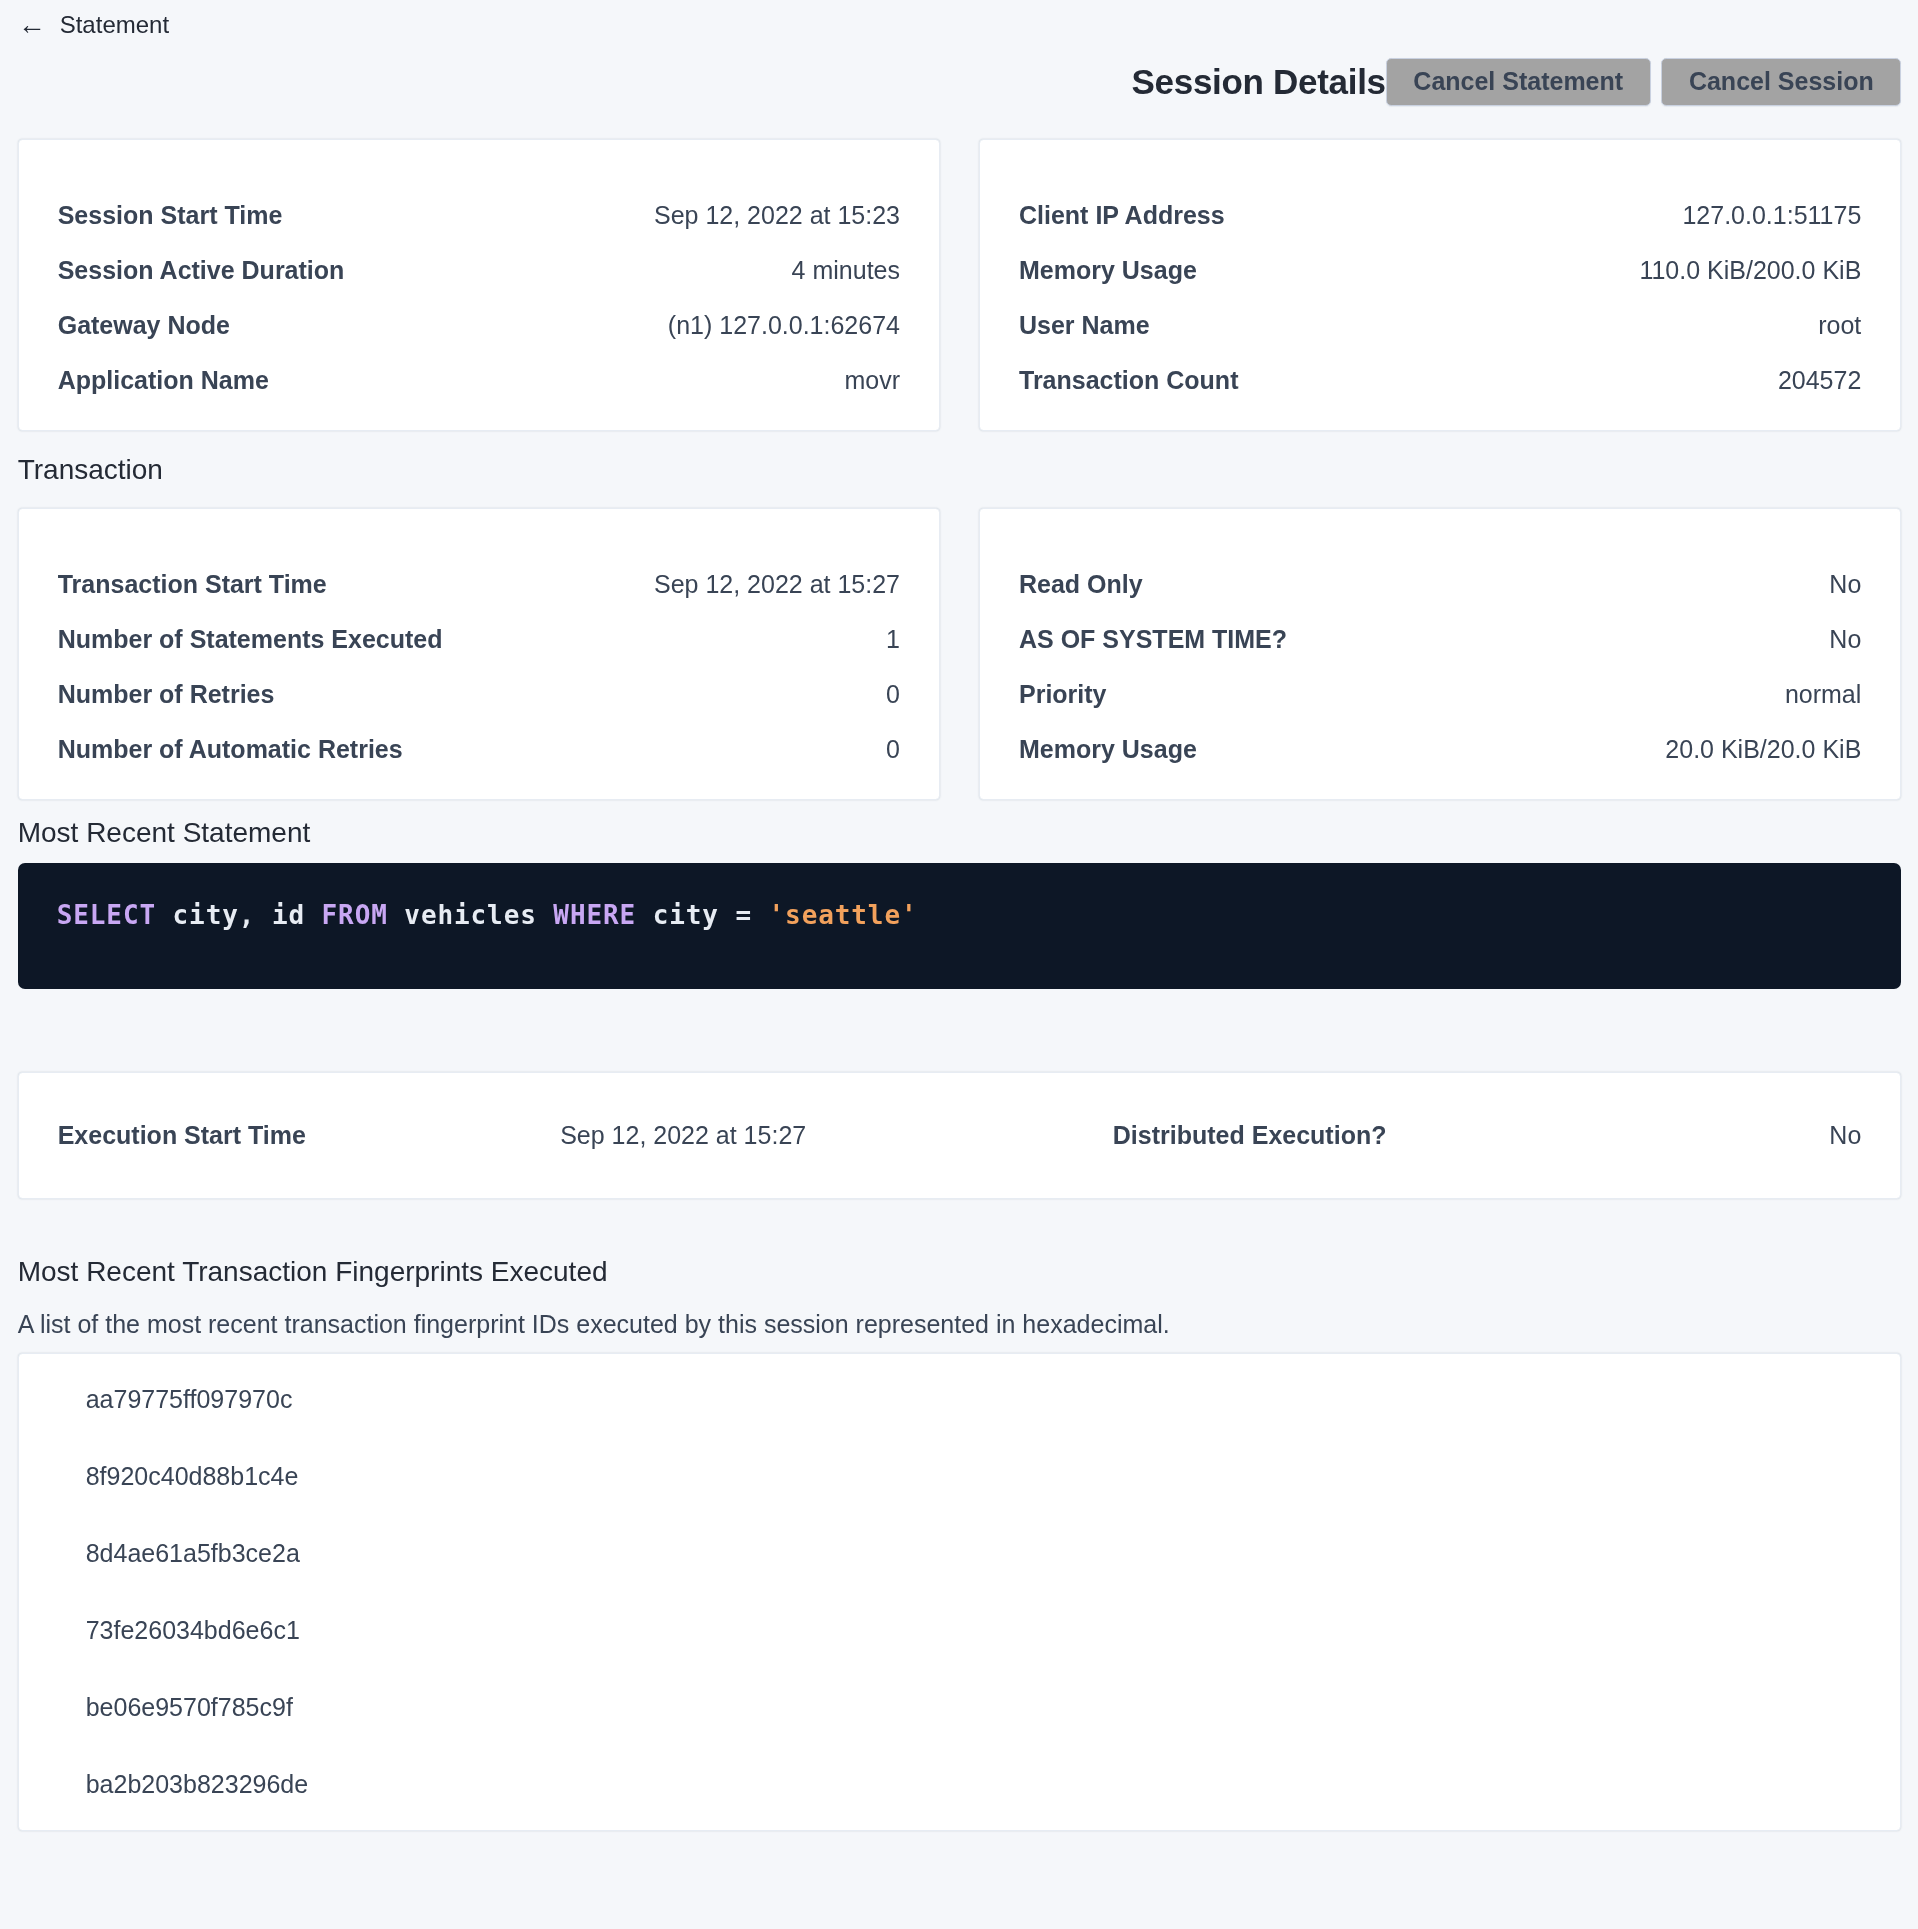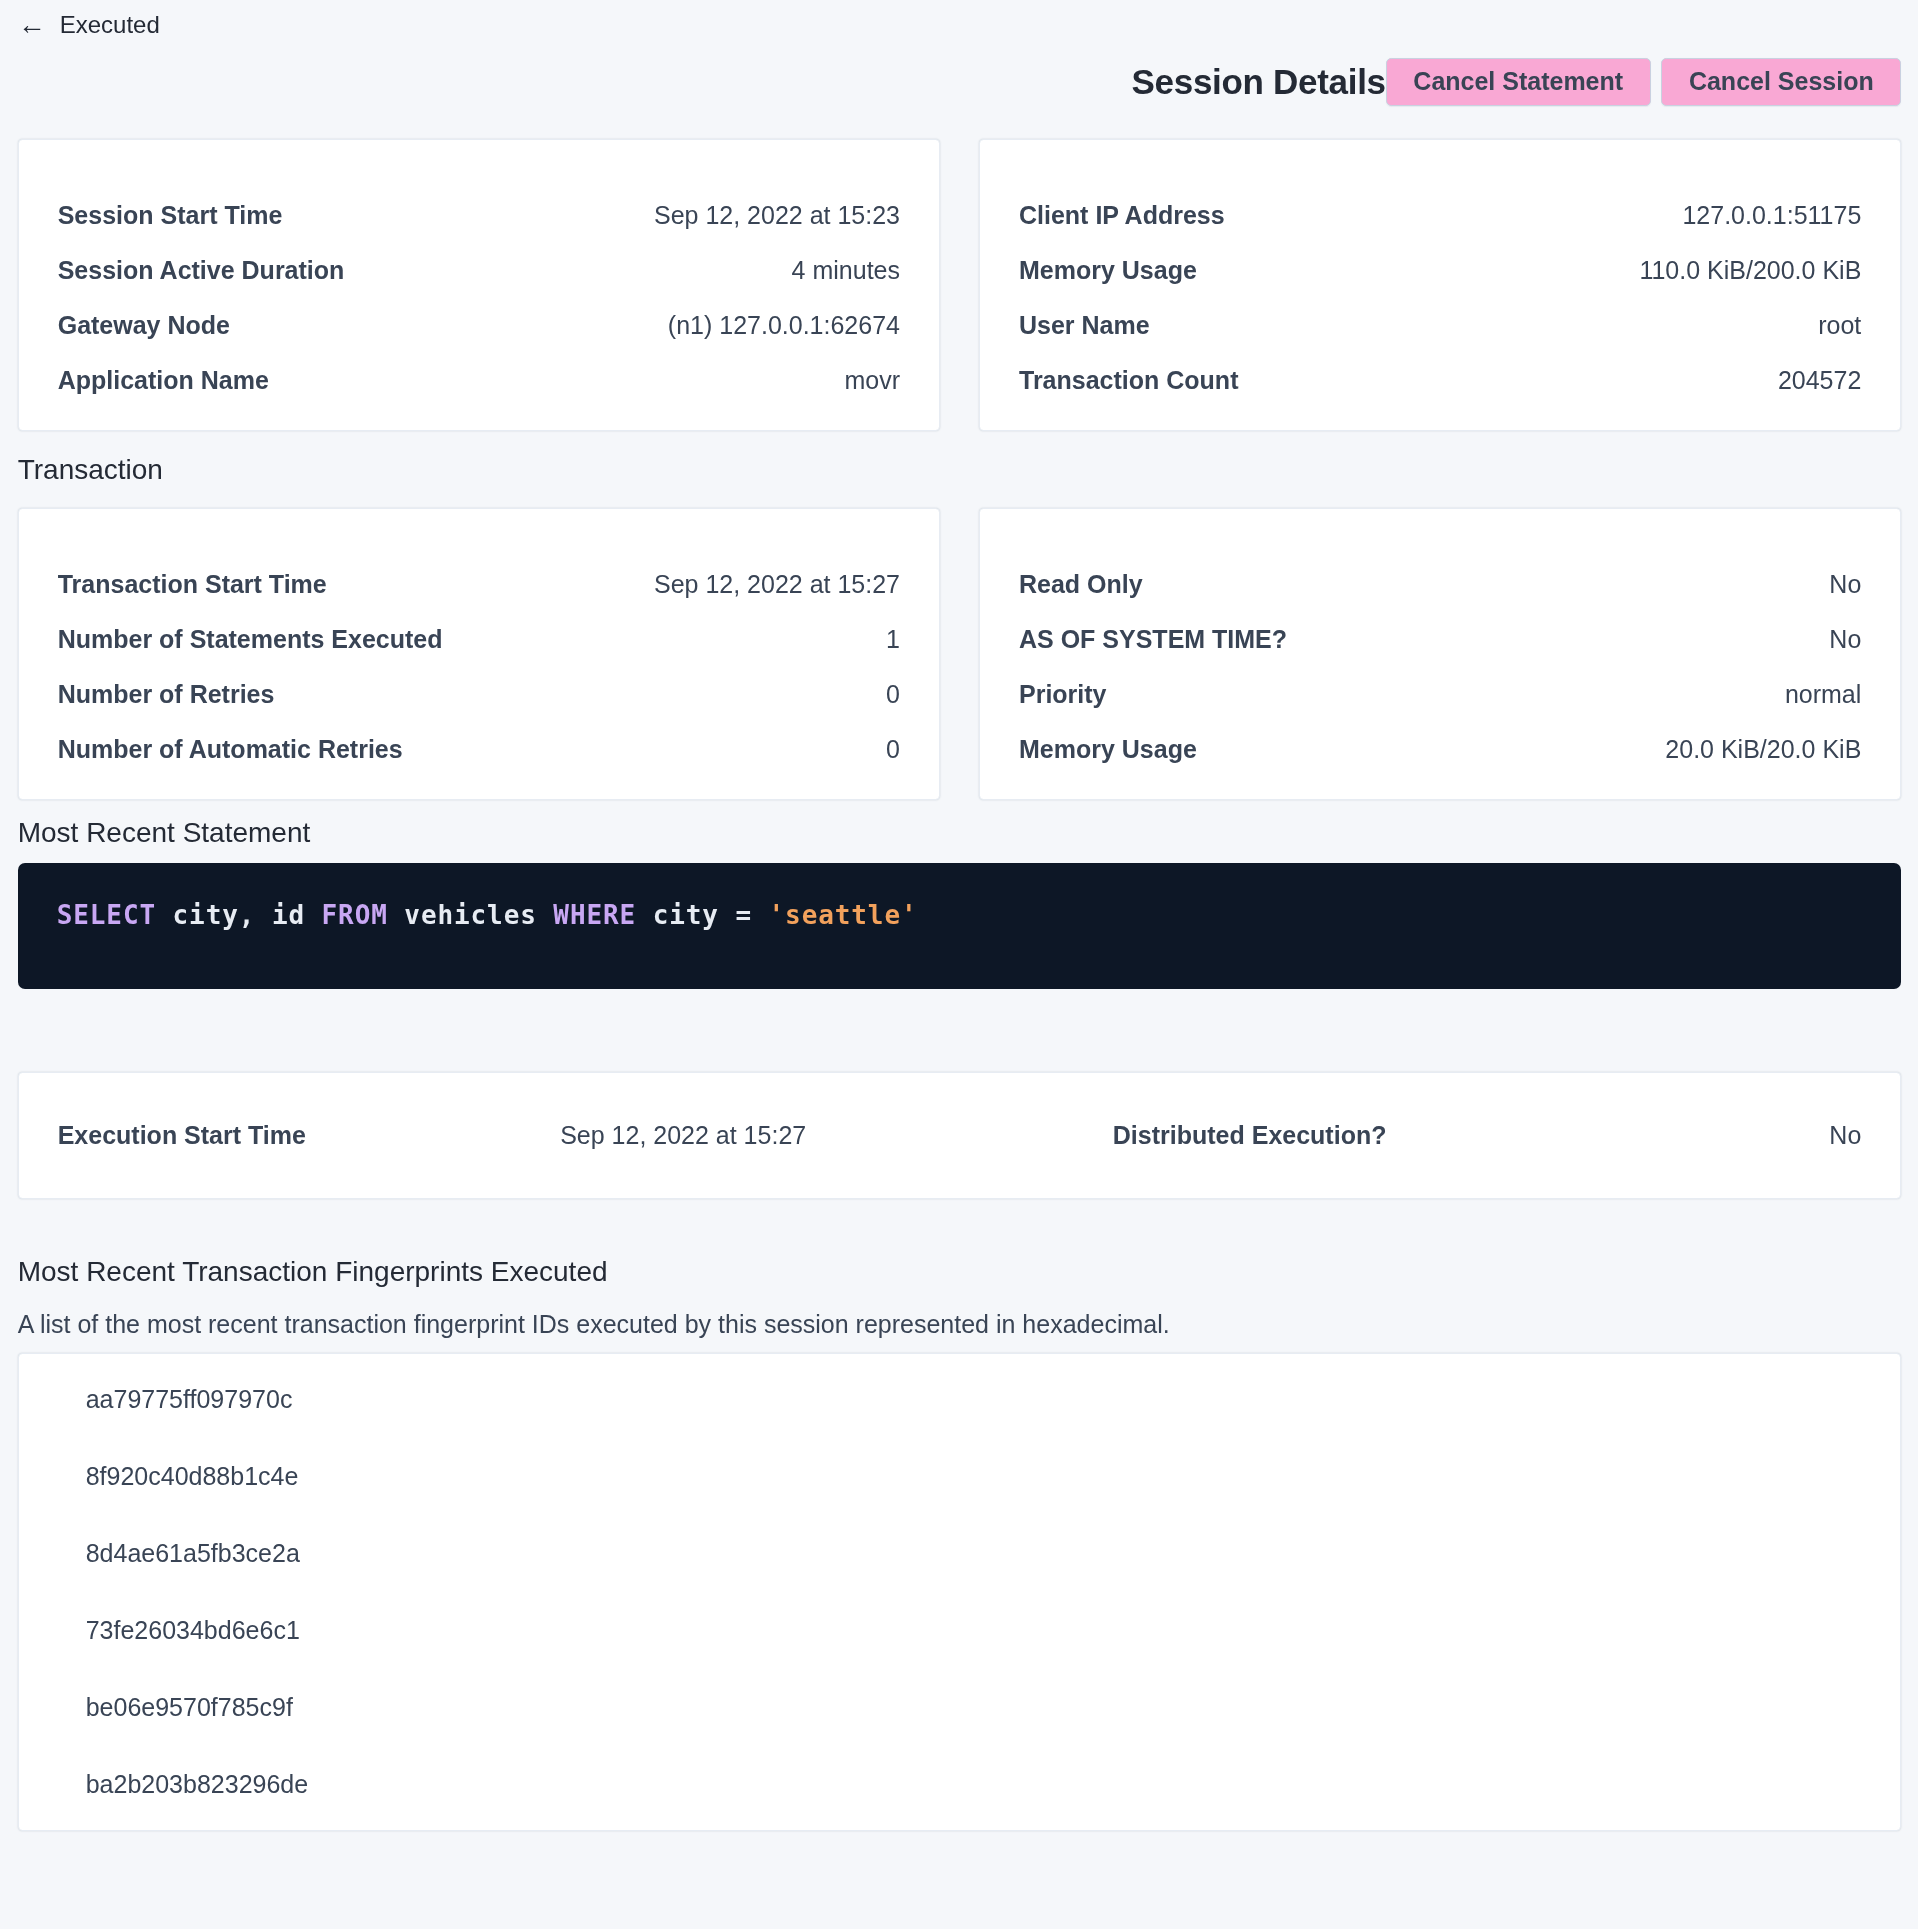--- a/index.html
+++ b/index.html
@@ -18,21 +18,21 @@
     padding-top: 8.9px; font-size: 24px; color: #242a35;
     width: max-content; cursor: pointer; line-height: 32px;
   }
   .breadcrumb .arrow { font-size: 28px; line-height: 32px; color: #242a35; }
 
   
   .header-row { display: flex; justify-content: flex-end; align-items: center; margin-top: 16px; height: 50px; }
   h1.page-title { margin: 0; font-size: 35px; font-weight: 700; color: #242a35; letter-spacing: -0.3px; }
   .btn-group { display: flex; gap: 10.6px; }
   .btn {
-    background: #f9a8d4; border: 0.9px solid #c9d1e0; border-radius: 5.3px;
+    background: #a3a3a3; border: 0.9px solid #c9d1e0; border-radius: 5.3px;
     height: 48px; padding: 0 26.6px; font-size: 25px; font-weight: 700;
     color: #394455; font-family: inherit; cursor: pointer;
     box-shadow: 0 0.9px 0.9px rgba(67,90,111,0.08);
   }
 
   
   .cards-row { display: grid; grid-template-columns: 1fr 1fr; gap: 39px; align-items: start; }
   .cards-row.first { margin-top: 32px; }
   .card {
     background: #ffffff; border: 0.9px solid #e7ecf3; border-radius: 4.4px;
@@ -73,21 +73,21 @@
   .fp-card { margin-top: 12.4px; padding: 7px 0; }
   .fp-row { height: 77px; display: flex; align-items: center; padding-left: 67px; font-size: 25px; color: #394455; }
 </style>
 </head>
 <body>
 
 <div class="page">
 
   <div class="breadcrumb">
     <span class="arrow">←</span>
-    <span>Executed</span>
+    <span>Statement</span>
   </div>
 
   <div class="header-row">
     <h1 class="page-title">Session Details</h1>
     <div class="btn-group">
       <button class="btn">Cancel Statement</button>
       <button class="btn">Cancel Session</button>
     </div>
   </div>
 

